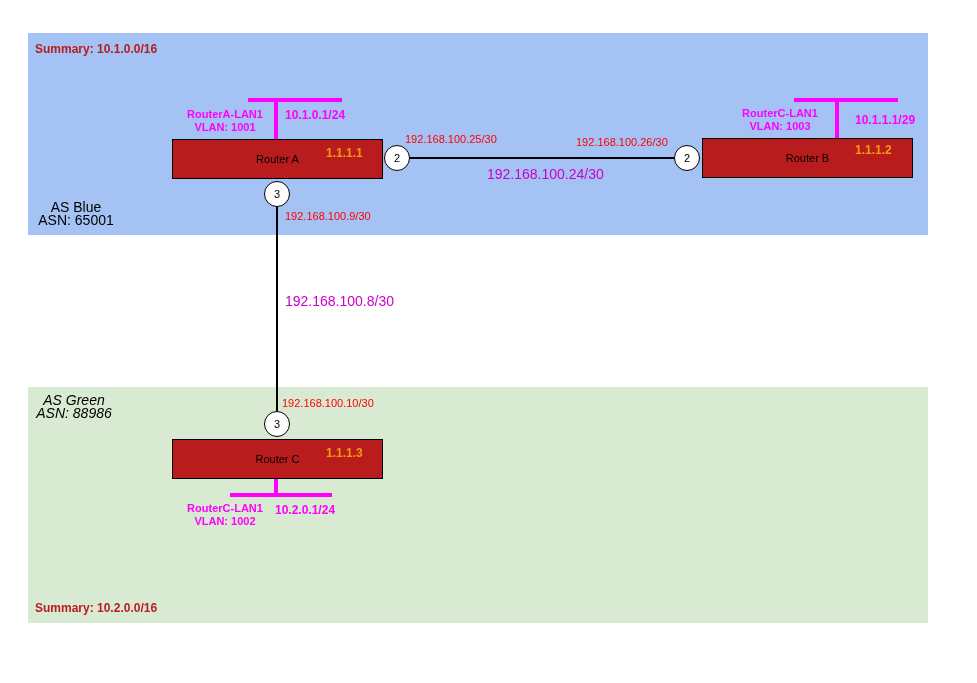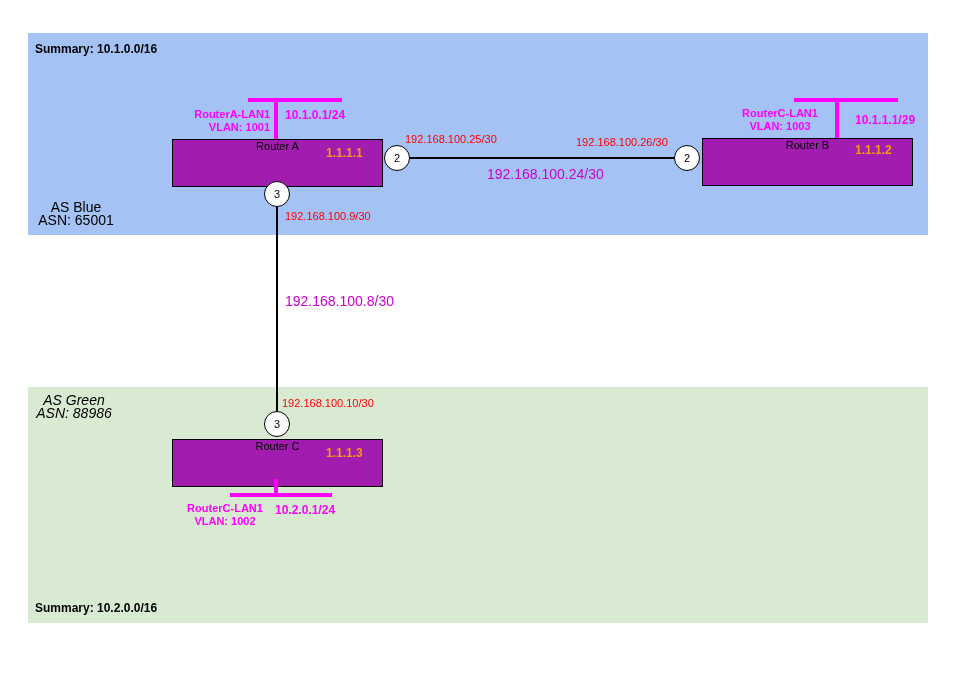--- a/index.html
+++ b/index.html
@@ -1,24 +1,24 @@
 <!DOCTYPE html>
 <html><head>
 <meta charset="utf-8">
 <style>
   html, body { margin: 0; padding: 0; background: #ffffff; }
   body { width: 977px; height: 683px; position: relative; overflow: hidden;
          font-family: "Liberation Sans", sans-serif; }
   .zone { position: absolute; }
   #zone-blue { left: 28px; top: 33px; width: 900px; height: 202px; background: #a4c2f4; }
   #zone-green { left: 28px; top: 387px; width: 900px; height: 236px; background: #d9ead3; }
-  .summary { position: absolute; font-weight: bold; font-size: 12px; color: #000000; }
+  .summary { position: absolute; font-weight: bold; font-size: 12px; color: #b91c1c; }
   .as-label { position: absolute; font-size: 14px; color: #000; text-align: center; line-height: 13px; }
-  .router { position: absolute; background: #a21caf; border: 1px solid #000; box-sizing: border-box;
-            height: 48px; display: flex; justify-content: center;
+  .router { position: absolute; background: #b91c1c; border: 1px solid #000; box-sizing: border-box;
+            height: 40px; display: flex; align-items: center; justify-content: center;
             font-size: 11px; color: #000; }
   .rid { position: absolute; font-size: 12px; font-weight: bold; color: #f39c12; }
   .port { position: absolute; width: 26px; height: 26px; border: 1px solid #000; border-radius: 50%;
           background: #fff; box-sizing: border-box; display: flex; align-items: center; justify-content: center;
           font-size: 11px; color: #000; }
   .link-h { position: absolute; height: 2px; background: #000; }
   .link-v { position: absolute; width: 2px; background: #000; }
   .lan-bar { position: absolute; background: #ff00ff; }
   .lan-label { position: absolute; font-size: 11px; font-weight: bold; color: #ff00ff; text-align: center; line-height: 13px; }
   .lan-net { position: absolute; font-size: 12px; font-weight: bold; color: #ff00ff; }
@@ -41,21 +41,21 @@
 <div class="as-label" style="left:36px; top:394px; width:76px;font-style:italic;">
   <div>AS Green</div>
   <div>ASN: 88986</div>
 </div>
 
 <div class="link-h" style="left:410px; top:157px; width:264px;"></div>
 <div class="link-v" style="left:276px; top:205px; height:206px;"></div>
 
 <div class="lan-bar" style="left:248px; top:98px; width:94px; height:4px;"></div>
 <div class="lan-bar" style="left:274px; top:98px; width:4px; height:41px;"></div>
-<div class="lan-label" style="left:180px; top:108px; width:90px;text-align:right;">
+<div class="lan-label" style="left:180px; top:108px; width:90px;">
   <div>RouterA-LAN1</div>
   <div>VLAN: 1001</div>
 </div>
 <div class="lan-net" style="left:285px; top:108px;">10.1.0.1/24</div>
 
 <div class="router" style="left:172px; top:139px; width:211px;">
   <span>Router A</span>
 </div>
 <div class="rid" style="left:326px; top:146px;">1.1.1.1</div>
 

